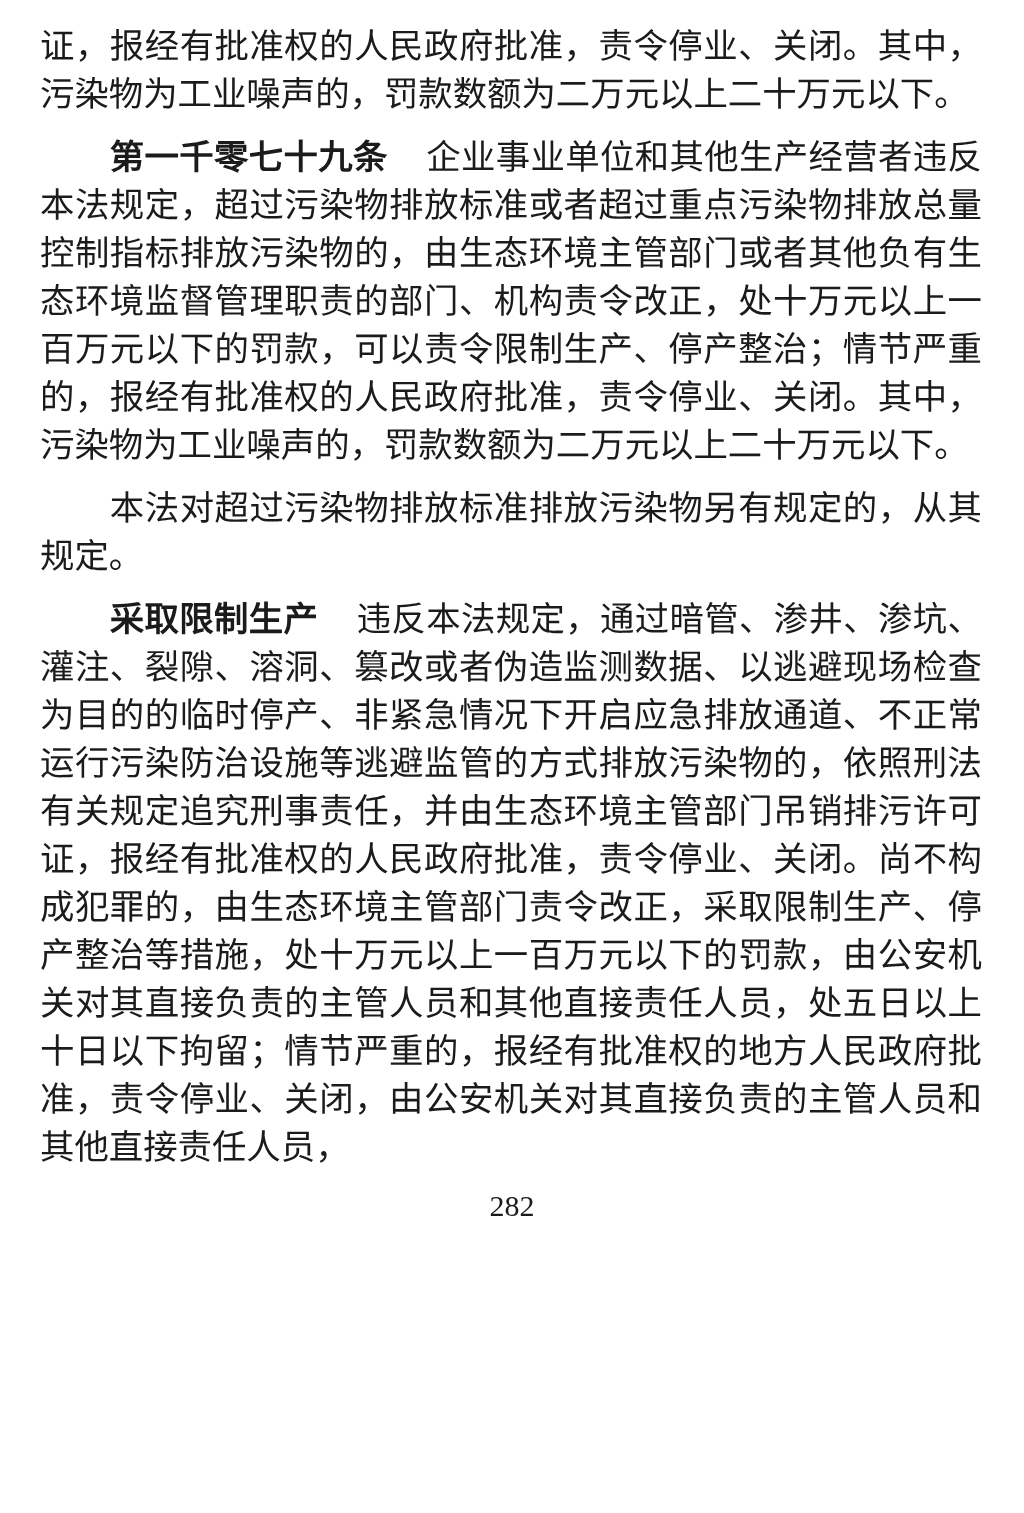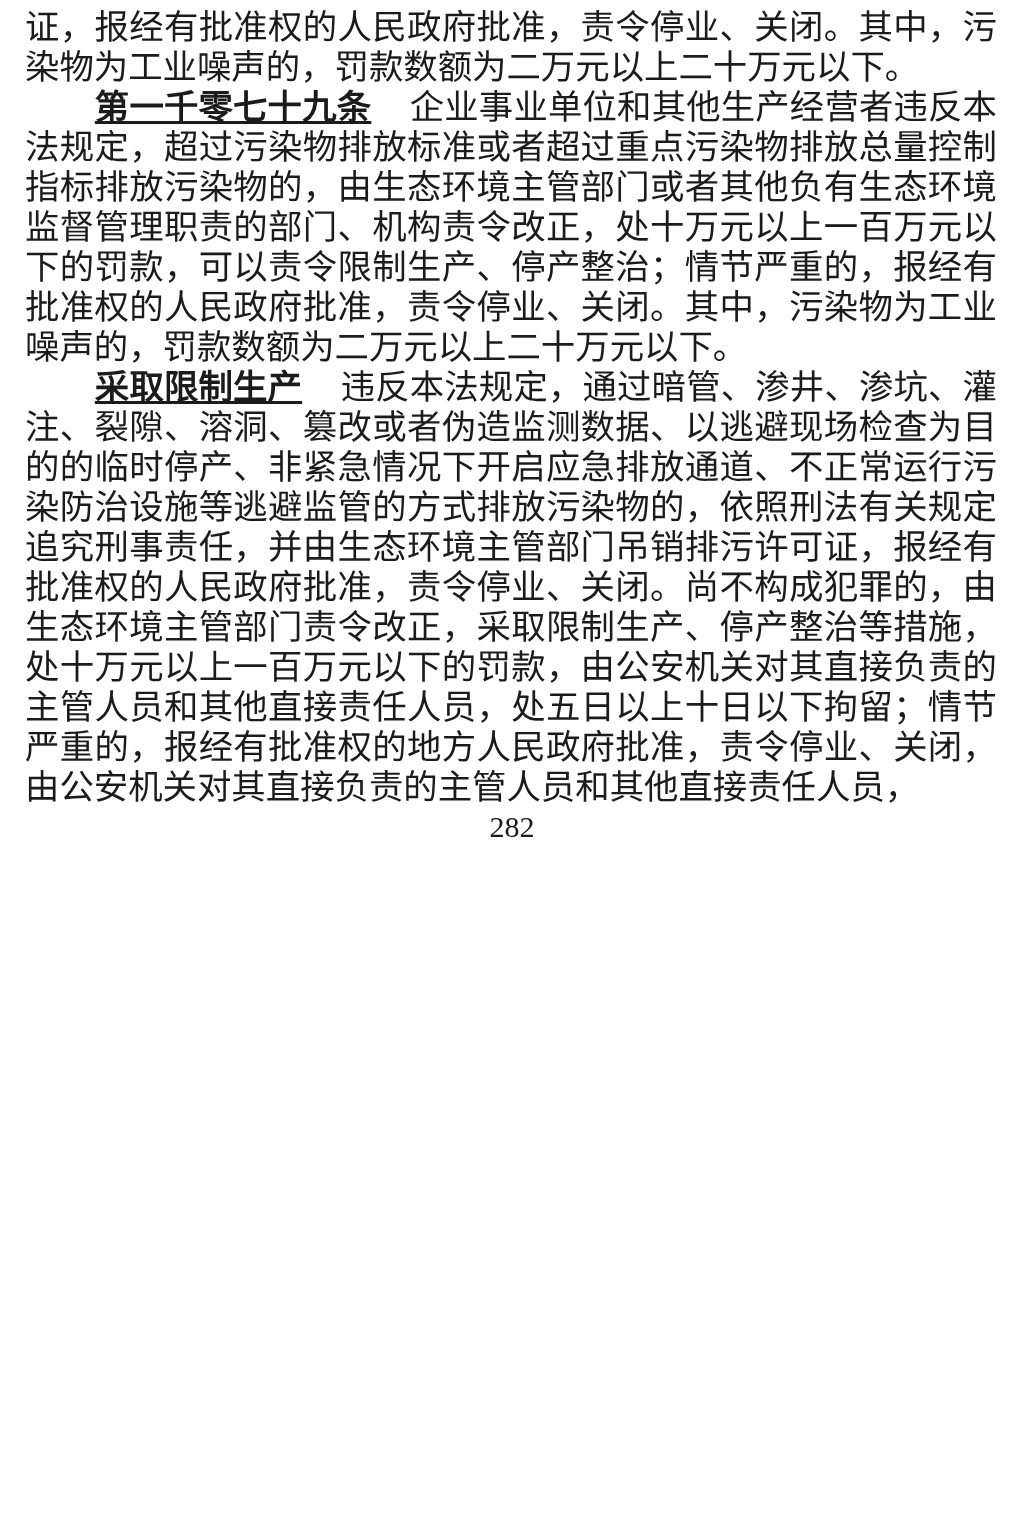--- a/index.html
+++ b/index.html
@@ -19,37 +19,36 @@
     height: 1513px;
     background: #ffffff;
     box-sizing: border-box;
     padding-top: 7px;
   }
   .text-block {
     width: 972px;
     margin-left: 25px;
   }
   p.para {
-    margin: 0;
+    margin: 15px;
     padding: 0;
     font-size: 34.4px;
-    line-height: 40px;
+    line-height: 48px;
     text-align: justify;
     text-justify: inter-character;
     line-break: strict;
     word-break: normal;
     letter-spacing: 0;
   }
   p.para.indent {
     text-indent: 2.03em;
   }
   .article-no {
     font-weight: 700;
     font-family: "Liberation Sans", "DejaVu Sans", sans-serif;
-    text-decoration: underline;
   }
   .article-no:not(:empty) {
     margin-right: 1.12em;
   }
   .footer {
     text-align: center;
     font-size: 30px;
     line-height: 40px;
     font-family: "Liberation Serif", "DejaVu Serif", serif;
     color: #1b1b1b;
@@ -58,19 +57,20 @@
 </head>
 <body>
 
 <div class="page">
   <div class="text-block">
 
     <p class="para"><span>证，报经有批准权的人民政府批准，责令停业、关闭。其中，污染物为工业噪声的，罚款数额为二万元以上二十万元以下。</span></p>
 
     <p class="para indent"><span class="article-no">第一千零七十九条</span><span>企业事业单位和其他生产经营者违反本法规定，超过污染物排放标准或者超过重点污染物排放总量控制指标排放污染物的，由生态环境主管部门或者其他负有生态环境监督管理职责的部门、机构责令改正，处十万元以上一百万元以下的罚款，可以责令限制生产、停产整治；情节严重的，报经有批准权的人民政府批准，责令停业、关闭。其中，污染物为工业噪声的，罚款数额为二万元以上二十万元以下。</span></p>
 
+    <p class="para indent"><span>本法对超过污染物排放标准排放污染物另有规定的，从其规定。</span></p>
 
     <p class="para indent"><span class="article-no">采取限制生产</span><span>违反本法规定，通过暗管、渗井、渗坑、灌注、裂隙、溶洞、篡改或者伪造监测数据、以逃避现场检查为目的的临时停产、非紧急情况下开启应急排放通道、不正常运行污染防治设施等逃避监管的方式排放污染物的，依照刑法有关规定追究刑事责任，并由生态环境主管部门吊销排污许可证，报经有批准权的人民政府批准，责令停业、关闭。尚不构成犯罪的，由生态环境主管部门责令改正，采取限制生产、停产整治等措施，处十万元以上一百万元以下的罚款，由公安机关对其直接负责的主管人员和其他直接责任人员，处五日以上十日以下拘留；情节严重的，报经有批准权的地方人民政府批准，责令停业、关闭，由公安机关对其直接负责的主管人员和其他直接责任人员，</span></p>
 
   </div>
 
   <div class="footer"><span>282</span></div>
 </div>
 
 </body></html>

